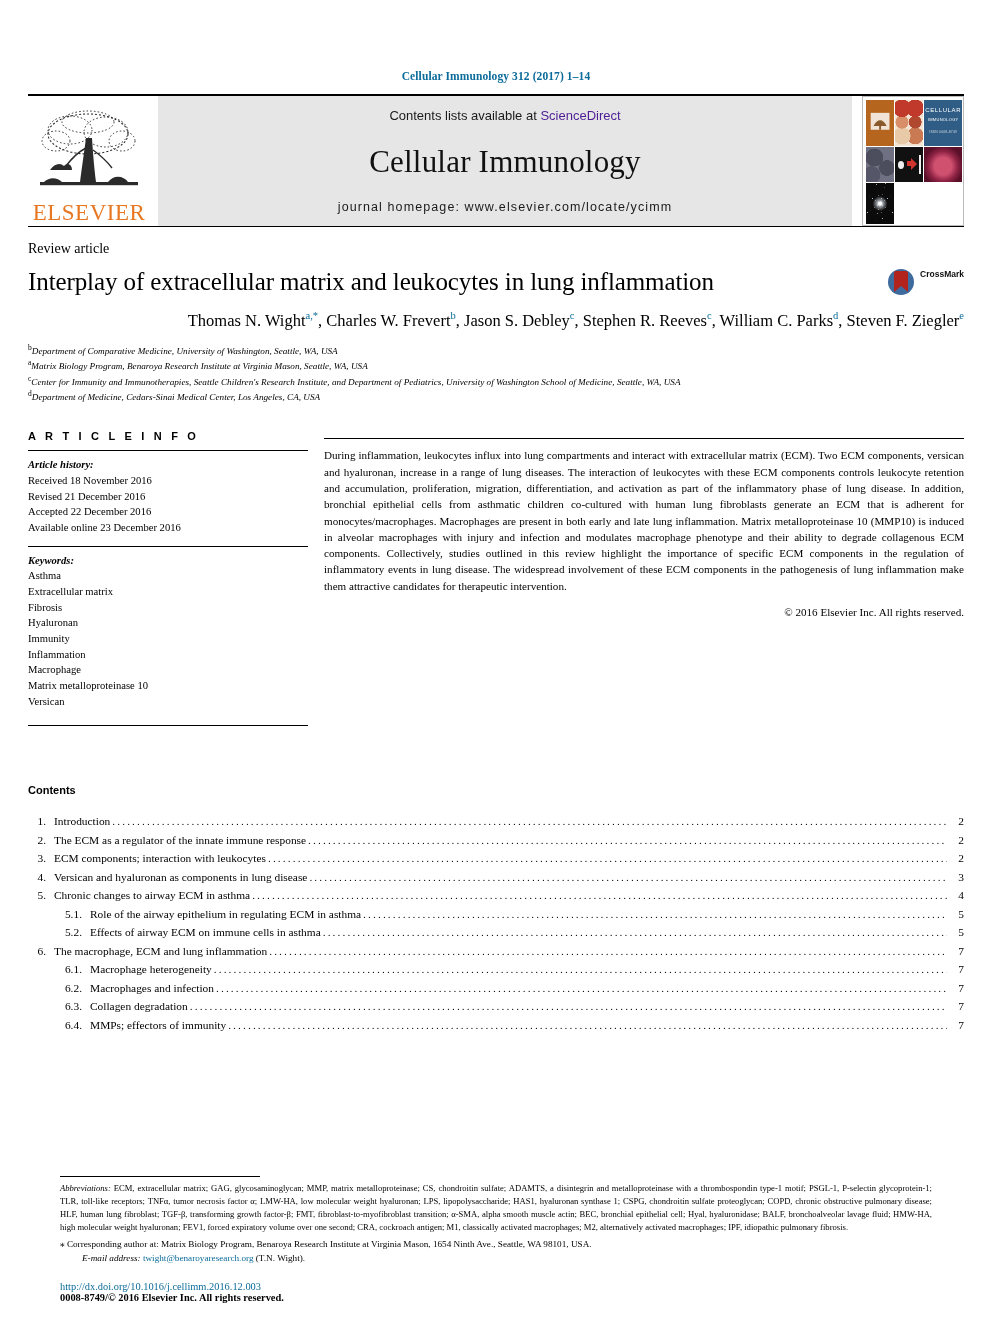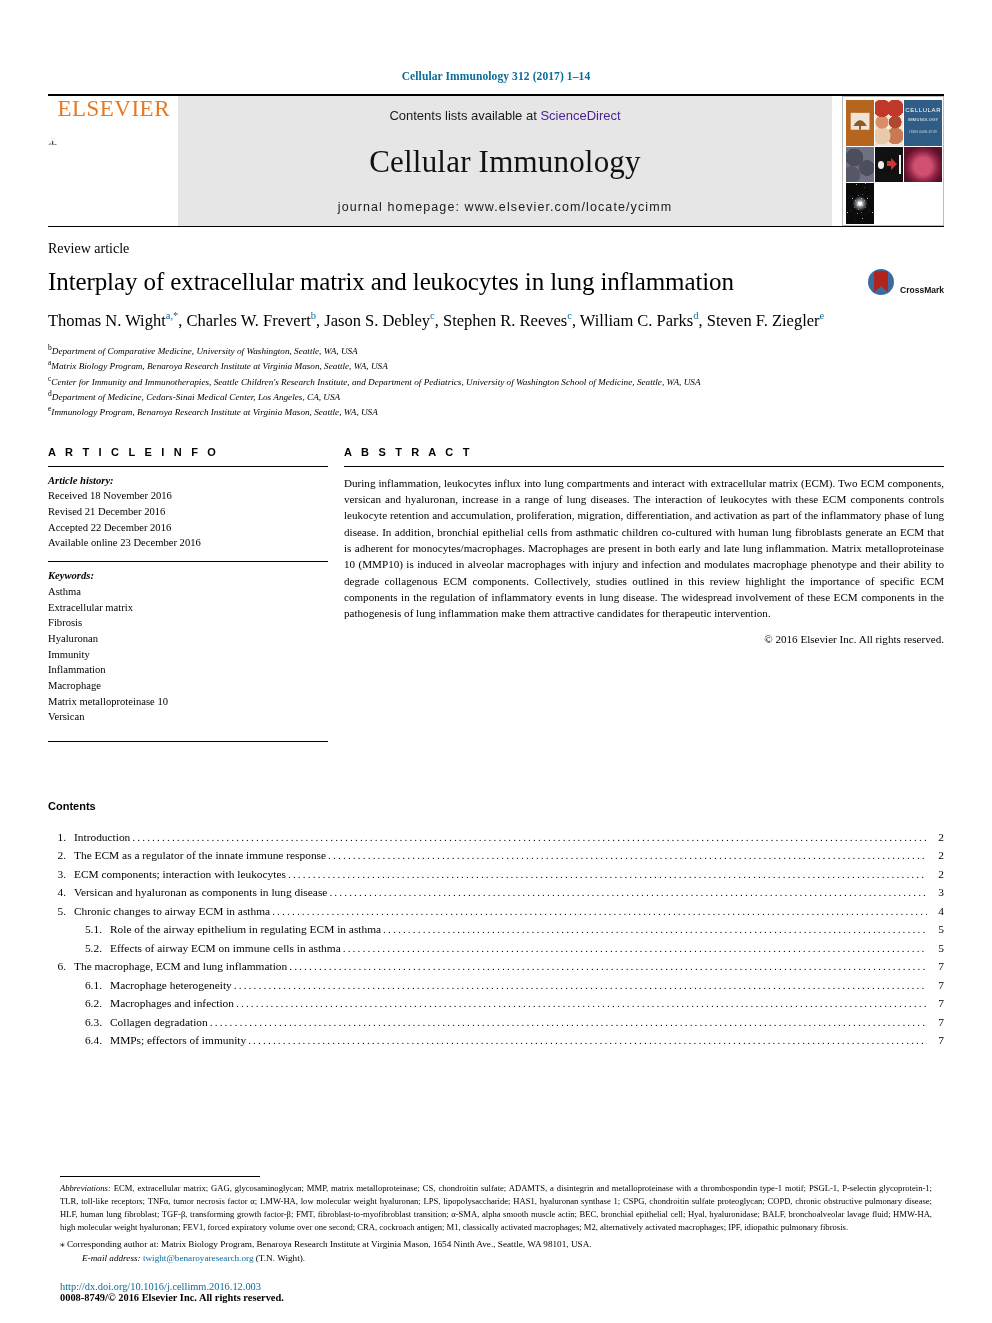--- a/index.html
+++ b/index.html
@@ -5,21 +5,21 @@
   * { box-sizing: border-box; }
   html, body { margin: 0; padding: 0; }
   body {
     width: 992px;
     height: 1323px;
     background: #ffffff;
     font-family: "Liberation Serif", "DejaVu Serif", serif;
     color: #000000;
     overflow: hidden;
   }
-  .page { position: relative; width: 992px; height: 1323px; padding: 0 48px; }
+  .page { position: relative; width: 992px; height: 1323px; padding: 0 28px; }
 
   
   .running-head {
     text-align: center;
     color: #0b6b9a;
     font-weight: bold;
     font-size: 11.5px;
     padding-top: 70px;
     letter-spacing: .1px;
   }
@@ -27,22 +27,22 @@
   
   .masthead {
     margin-top: 12px;
     border-top: 2px solid #000;
     display: flex;
     align-items: stretch;
     height: 132px;
   }
   .elsevier-logo {
     width: 122px; flex: 0 0 122px;
-    display: flex; flex-direction: row;
-    justify-content: flex-end;
+    display: flex; flex-direction: column;
+    align-items: center; justify-content: flex-end;
     padding-bottom: 2px;
   }
   .tree-svg { display:block; }
   .elsevier-word {
     font-family: "Liberation Serif", serif;
     color: #E87722;
     font-size: 23px;
     letter-spacing: .5px;
     line-height: 1;
     margin-top: 1px;
@@ -133,27 +133,27 @@
   .article-type { font-size: 14px; font-weight: normal; margin-top: 14px; }
   .title-row { display:flex; align-items:flex-start; justify-content:space-between; }
   .art-title {
     font-size: 25px;
     line-height: 1.18;
     margin: 10px 0 0 0;
     font-weight: normal;
     letter-spacing: -.1px;
     flex: 1 1 auto;
   }
-  .crossmark { flex:0 0 auto; display:flex; align-items:flex-end; gap:6px; margin-top:12px; }
+  .crossmark { flex:0 0 auto; display:flex; align-items:flex-start; gap:6px; margin-top:12px; }
   .cm-badge { width:26px; height:26px; border-radius:50%; background:#3d6b9e; position:relative; }
   .cm-badge:after { content:""; position:absolute; left:6px; top:2px; width:14px; height:21px;
       background:#b2231e; border-radius:2px 2px 0 0;
       clip-path: polygon(0 0,100% 0,100% 100%,50% 72%,0 100%); }
   .cm-text { font-family:"Liberation Sans", sans-serif; font-size:8.5px; font-weight:bold; color:#111; }
-  .authors { font-size: 16.5px; line-height: 1.38; margin-top: 12px; }
+  .authors { font-size: 16.5px; line-height: 1.38; margin-top: 12px; text-align: right; }
   .authors sup { color:#0b6b9a; font-size: 10.5px; }
   .affils { margin-top: 11px; }
   .affil { font-size: 9.2px; font-style: italic; line-height: 1.45; }
   .affil sup { font-style: normal; font-size: 7.5px; }
 
   
   .info-abs { display:flex; margin-top: 26px; gap: 16px; }
   .col-info { flex: 0 0 280px; }
   .col-abs { flex: 1 1 auto; }
   .sec-head { font-family:"Liberation Sans", sans-serif; font-size:11px; font-weight:bold; letter-spacing:3.2px; }
@@ -278,21 +278,20 @@
     </div>
   </div>
 
   <div class="authors">Thomas N. Wight<sup>a,*</sup>, Charles W. Frevert<sup>b</sup>, Jason S. Debley<sup>c</sup>, Stephen R. Reeves<sup>c</sup>, William C. Parks<sup>d</sup>, Steven F. Ziegler<sup>e</sup></div>
 
   <div class="affils">
       <div class="affil"><sup>b</sup><span>Department of Comparative Medicine, University of Washington, Seattle, WA, USA</span></div>
       <div class="affil"><sup>a</sup><span>Matrix Biology Program, Benaroya Research Institute at Virginia Mason, Seattle, WA, USA</span></div>
       <div class="affil"><sup>c</sup><span>Center for Immunity and Immunotherapies, Seattle Children's Research Institute, and Department of Pediatrics, University of Washington School of Medicine, Seattle, WA, USA</span></div>
       <div class="affil"><sup>d</sup><span>Department of Medicine, Cedars-Sinai Medical Center, Los Angeles, CA, USA</span></div>
-      <div class="affil"><sup>e</sup><span>Immunology Program, Benaroya Research Institute at Virginia Mason, Seattle, WA, USA</span></div>
     </div>
 
   <div class="info-abs">
     <div class="col-info">
       <div class="sec-head">A R T I C L E  I N F O</div>
       <div class="hr2"></div>
       <div class="info-body">
         <div class="lbl">Article history:</div>
         <div>
             <div>Received 18 November 2016</div>
@@ -313,21 +312,20 @@
             <div>Inflammation</div>
             <div>Macrophage</div>
             <div>Matrix metalloproteinase 10</div>
             <div>Versican</div>
           </div>
       </div>
       <div class="info-rule-bottom"></div>
     </div>
 
     <div class="col-abs">
-      <div class="sec-head">A B S T R A C T</div>
       <div class="hr2"></div>
       <div class="abs-body">During inflammation, leukocytes influx into lung compartments and interact with extracellular matrix (ECM). Two ECM components, versican and hyaluronan, increase in a range of lung diseases. The interaction of leukocytes with these ECM components controls leukocyte retention and accumulation, proliferation, migration, differentiation, and activation as part of the inflammatory phase of lung disease. In addition, bronchial epithelial cells from asthmatic children co-cultured with human lung fibroblasts generate an ECM that is adherent for monocytes/macrophages. Macrophages are present in both early and late lung inflammation. Matrix metalloproteinase 10 (MMP10) is induced in alveolar macrophages with injury and infection and modulates macrophage phenotype and their ability to degrade collagenous ECM components. Collectively, studies outlined in this review highlight the importance of specific ECM components in the regulation of inflammatory events in lung disease. The widespread involvement of these ECM components in the pathogenesis of lung inflammation make them attractive candidates for therapeutic intervention.</div>
       <div class="abs-copy">© 2016 Elsevier Inc. All rights reserved.</div>
     </div>
   </div>
 
   <div class="contents-wrap">
     <div class="contents-title">Contents</div>
     <div class="toc">
         <div class="toc-row">

